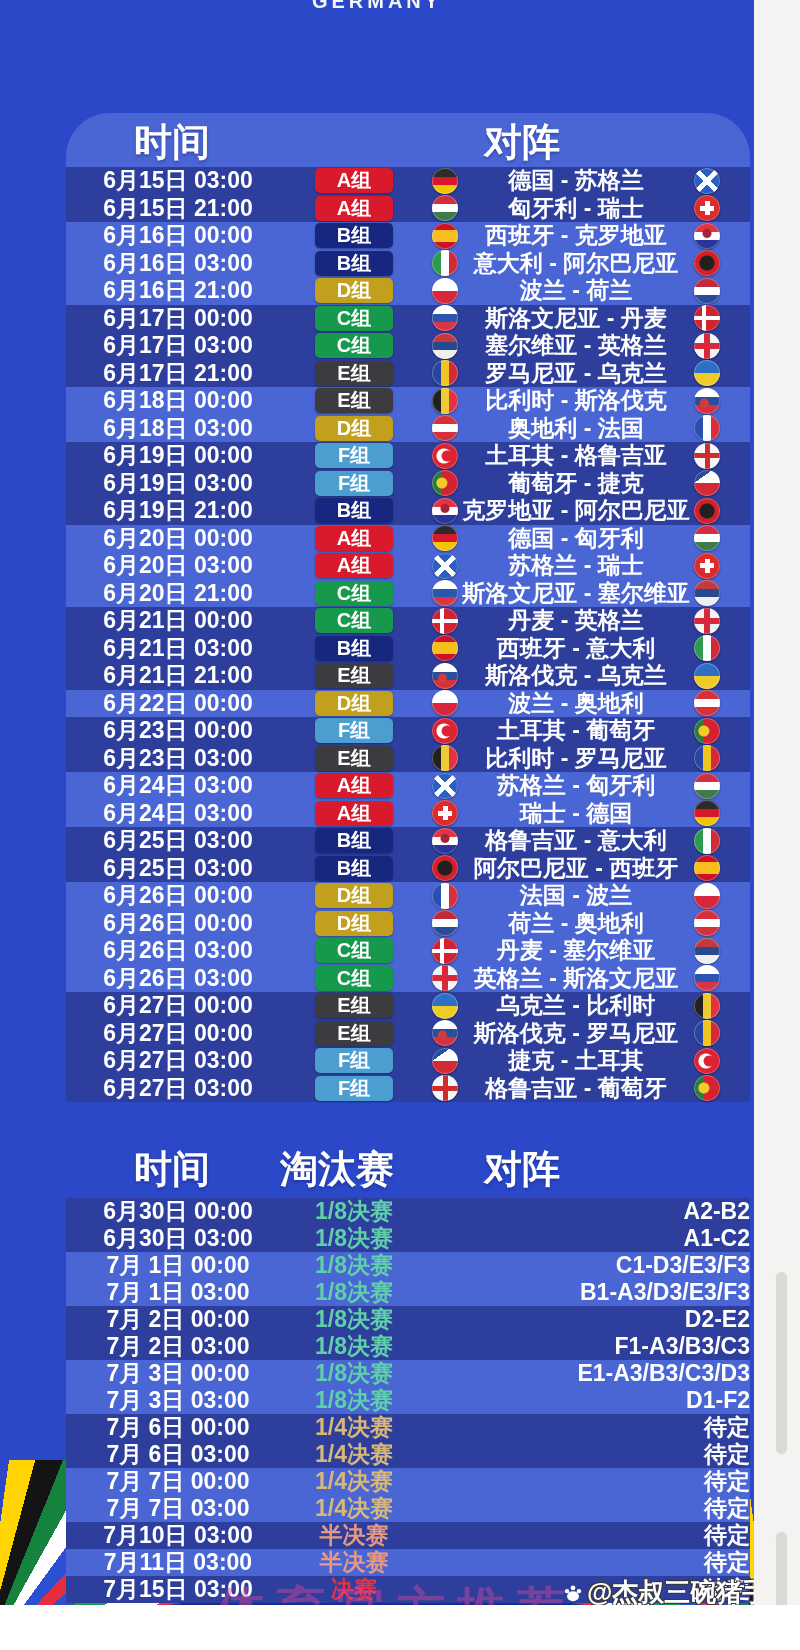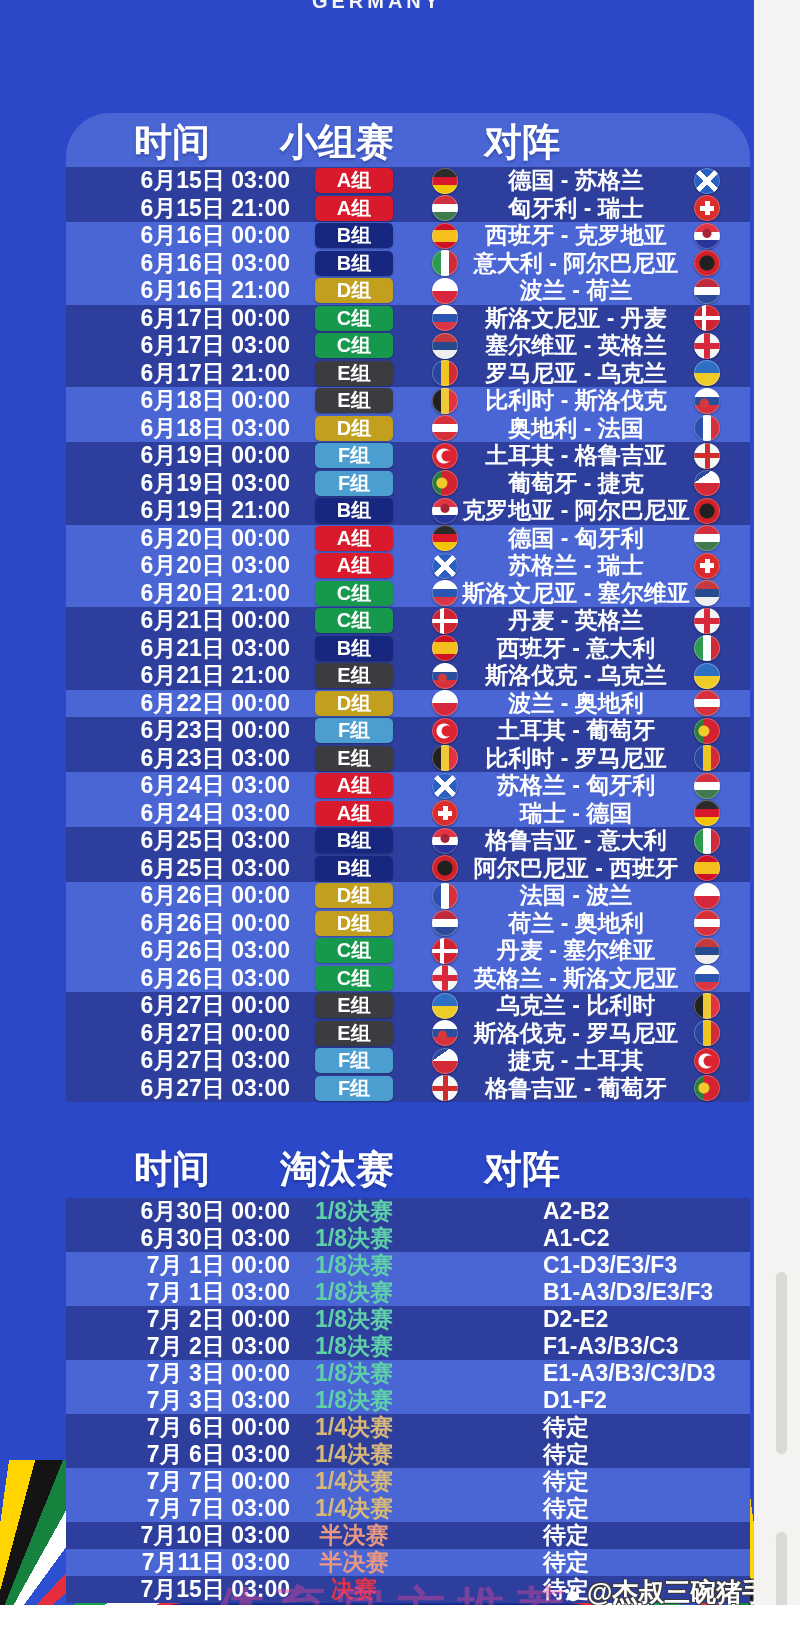--- a/index.html
+++ b/index.html
@@ -22,28 +22,28 @@
   .hcell{position:absolute;top:4px;transform:translateX(-50%);color:#fff;font-size:38px;
     font-weight:900;white-space:nowrap;text-shadow:0 2px 3px rgba(10,20,90,.35);}
   .h1{left:106px;} .h2{left:271px;} .h3{left:456px;font-family:Liberation Serif, serif;}
   .knockout-section .hcell{top:10px;}
 
   
   .g-row,.k-row{display:flex;align-items:center;height:27.5px;}
   .k-row{height:27px;}
   .band-dark{background:var(--band-dark,#2d3e9d);}
   .k-row.band-light{background:var(--panel,#4a66d5);}
-  .cell-time{width:224px;text-align:right;color:#fff;font-size:23px;font-weight:700;white-space:pre;}
+  .cell-time{width:224px;text-align:center;color:#fff;font-size:23px;font-weight:700;white-space:pre;}
   .cell-badge{width:128px;display:flex;justify-content:center;}
   .badge{width:78px;height:25px;line-height:25px;border-radius:5px;text-align:center;
     color:#fff;font-size:20px;font-weight:700;box-shadow:0 1px 2px rgba(0,0,0,.3);}
   .cell-match{flex:1;display:flex;align-items:center;padding:0 30px 0 14px;}
   .match-text{flex:1;text-align:center;color:#fff;font-size:23px;font-weight:700;white-space:nowrap;}
   .cell-stage{width:128px;text-align:center;font-size:23px;font-weight:700;white-space:nowrap;}
-  .cell-result{flex:1;padding-left:125px;color:#fff;font-size:23px;font-weight:700;text-align:left;white-space:nowrap;}
+  .cell-result{flex:1;padding-left:125px;color:#fff;font-size:23px;font-weight:700;text-align:right;white-space:nowrap;}
 
   
   .flag{width:26px;height:26px;border-radius:50%;flex:0 0 26px;
     box-shadow:0 1px 2px rgba(0,0,0,.4), inset 0 0 0 1px rgba(255,255,255,.28);}
   .f-germany{background:linear-gradient(180deg,#2b2b2b 0 34%,#d8172b 34% 67%,#f2c500 67%);}
   .f-scotland{background:linear-gradient(45deg,transparent 43%,#fff 43% 57%,transparent 57%),
     linear-gradient(-45deg,transparent 43%,#fff 43% 57%,transparent 57%),#2a5fc4;}
   .f-hungary{background:linear-gradient(180deg,#cf2f3f 0 34%,#fff 34% 66%,#3f7a4e 66%);}
   .f-switzerland{background:linear-gradient(#fff,#fff) 50% 50%/5px 14px no-repeat,
     linear-gradient(#fff,#fff) 50% 50%/14px 5px no-repeat,#da2c2c;}
@@ -110,21 +110,20 @@
 
     <div class="germany-label">GERMANY</div>
 
     <div class="fan fan-left"></div>
     <div class="fan fan-right"></div>
     <div class="navy-dome"></div>
 
     <div class="group-section">
       <div class="sec-header">
         <span class="hcell h1">时间</span>
-        <span class="hcell h2">小组赛</span>
         <span class="hcell h3">对阵</span>
       </div>
       <div>
           <div class="g-row band-dark">
             <span class="cell-time">6月15日 03:00</span>
             <span class="cell-badge">
               <span class="badge" style="background: rgb(217, 26, 45);">A组</span>
             </span>
             <span class="cell-match">
               <span class="flag f-germany"></span>

